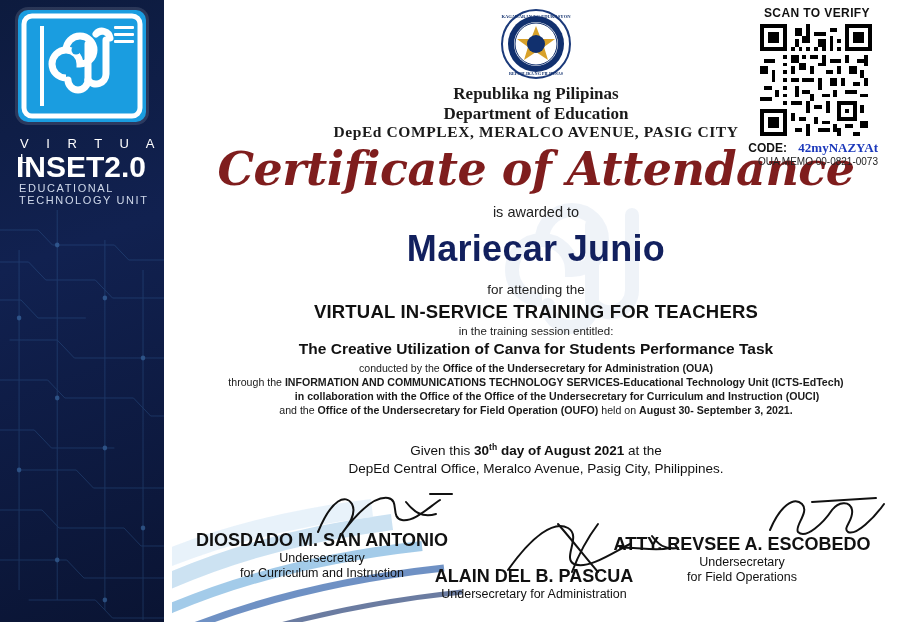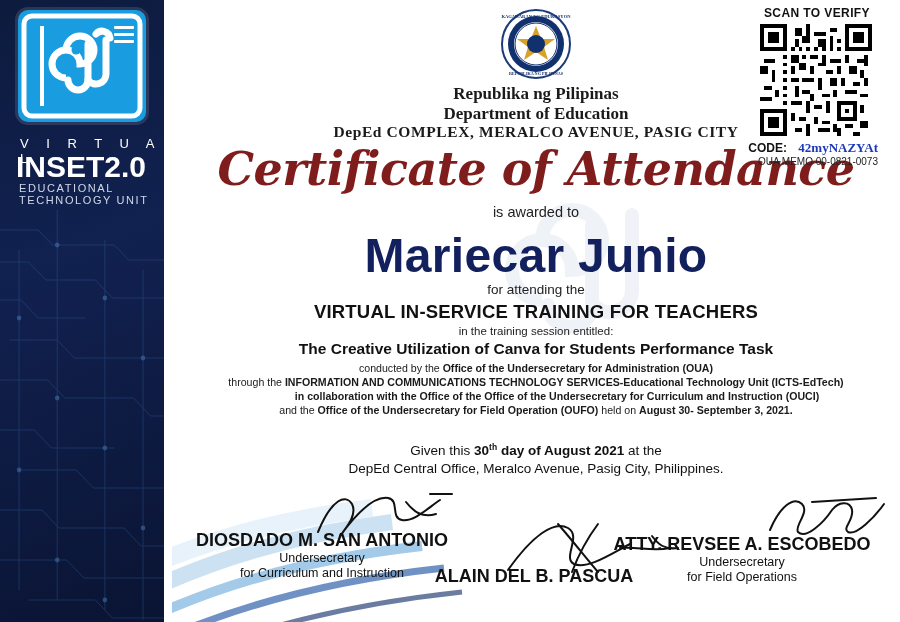--- a/index.html
+++ b/index.html
@@ -160,21 +160,21 @@
     text-align: center;
     font-size: 14.5px;
     color: #222;
   }
 
   .recipient {
     position: absolute;
     top: 228px;
     width: 100%;
     text-align: center;
-    font-size: 48px;
+    font-size: 36px;
     font-weight: bold;
     color: #12205e;
     letter-spacing: 0.3px;
   }
 
   .for-attending {
     position: absolute;
     top: 282px;
     width: 100%;
     text-align: center;
@@ -590,20 +590,21 @@
     </svg>
 
     <div class="sig sig-left">
       <div class="sig-name">DIOSDADO M. SAN ANTONIO</div>
       <div class="sig-role">Undersecretary</div>
       <div class="sig-role">for Curriculum and Instruction</div>
     </div>
 
     <div class="sig sig-mid">
       <div class="sig-name">ALAIN DEL B. PASCUA</div>
+      <div class="sig-role">Undersecretary for Administration</div>
     </div>
 
     <div class="sig sig-right">
       <div class="sig-name">ATTY. REVSEE A. ESCOBEDO</div>
       <div class="sig-role">Undersecretary</div>
       <div class="sig-role">for Field Operations</div>
     </div>
 
   </div>
 </div>

